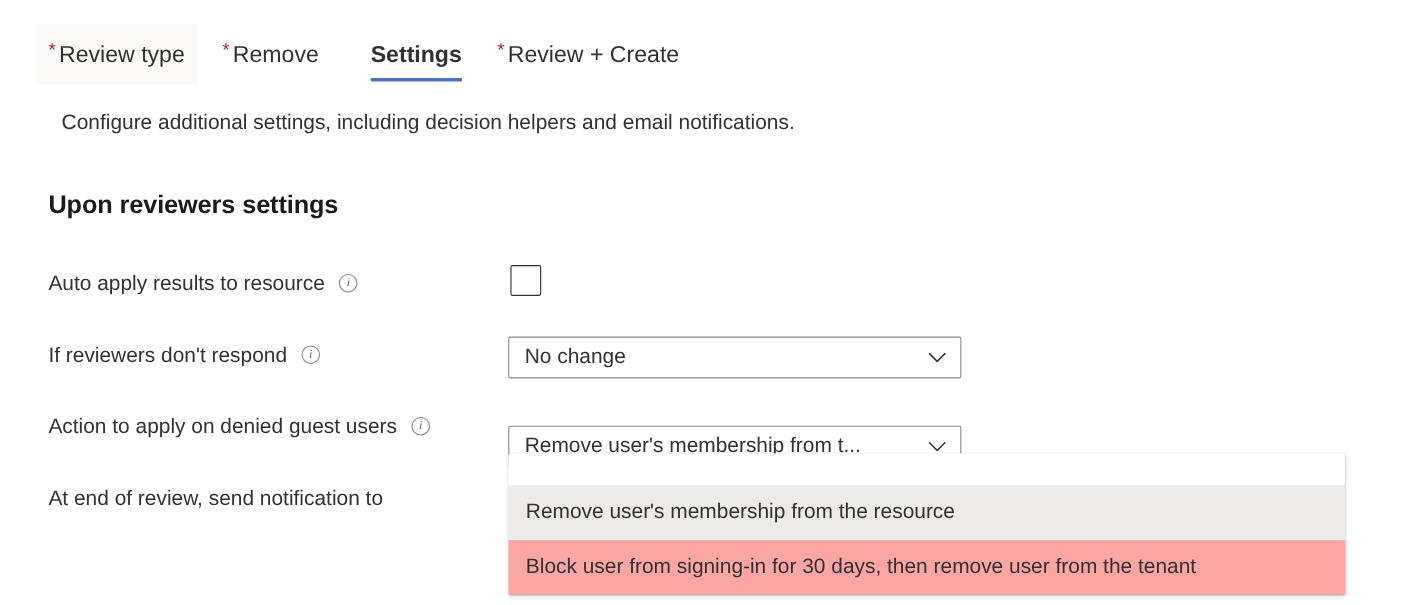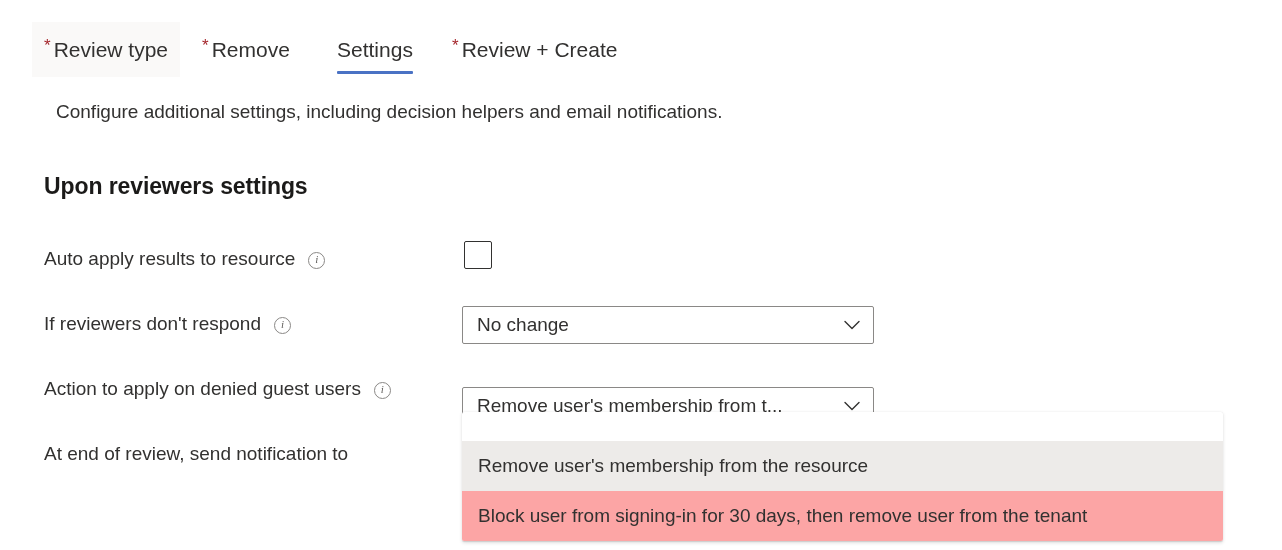--- a/index.html
+++ b/index.html
@@ -46,21 +46,21 @@
     font-size: 17px;
     line-height: 1;
     margin-right: 3px;
     position: relative;
     top: -4px;
   }
   .tab.hovered {
     background: #faf9f8;
   }
   .tab.active {
-    font-weight: 400;
+    font-weight: 700;
   }
   .tab .underline {
     position: absolute;
     left: 12px;
     right: 12px;
     bottom: 3px;
     height: 3px;
     background: #4a72c4;
     border-radius: 1px;
   }
@@ -94,21 +94,20 @@
   }
 
   
   .row-label {
     position: absolute;
     left: 44px;
     font-size: 19px;
     color: #323130;
     white-space: nowrap;
     display: flex;
-    align-items: center;
   }
   #label-auto-apply   { top: 248px; }
   #label-no-respond   { top: 313px; }
   #label-denied-guest { top: 378px; }
   #label-notify       { top: 443px; }
 
   .info-icon {
     display: inline-flex;
     align-items: center;
     justify-content: center;

